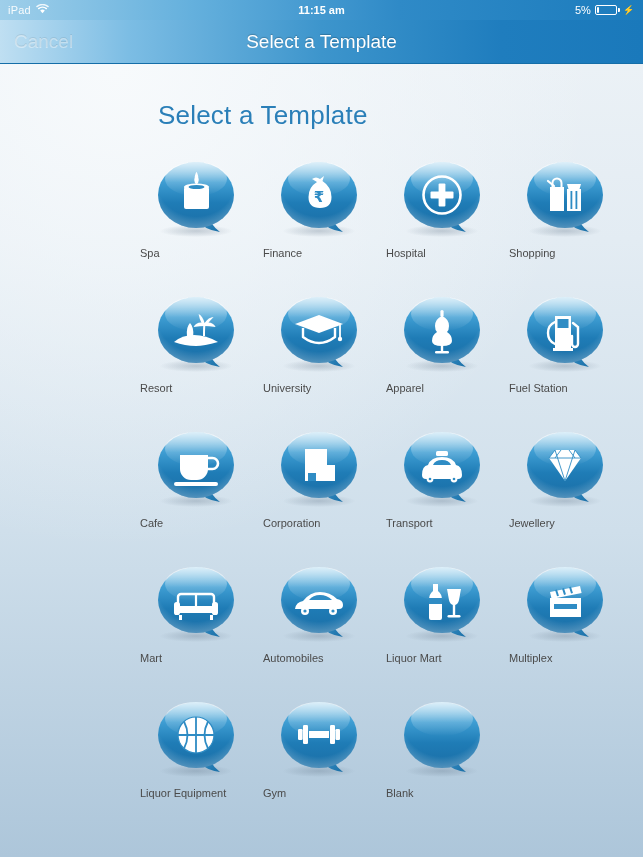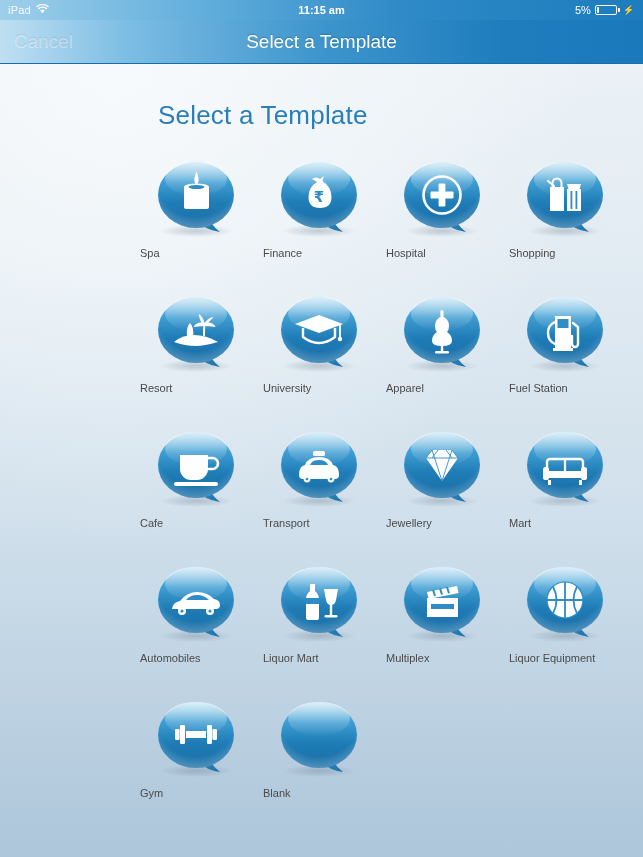--- a/index.html
+++ b/index.html
@@ -322,20 +322,36 @@
       </div>
       <div class="template-item">
         <div class="bubble-wrap">
   <svg class="bubble" viewBox="0 0 80 82">
     <path d="M52 56 q2 12 12 19 q-16 -2 -24 -13 Z" fill="url(#tailGrad)"></path>
     <ellipse cx="40" cy="38" rx="38" ry="33" fill="url(#bubGrad)"></ellipse>
     <ellipse cx="40" cy="38" rx="38" ry="33" fill="url(#rimGrad)"></ellipse>
     <ellipse cx="40" cy="22" rx="31" ry="17" fill="url(#glossGrad)"></ellipse>
   </svg>
           <svg class="glyph" viewBox="0 0 80 82">
+            <rect x="26" y="22" width="22" height="32" fill="#ffffff"></rect>
+    <rect x="44" y="38" width="12" height="16" fill="#ffffff"></rect>
+    <rect x="29" y="46" width="8" height="8" fill="#2f8cc4"></rect>
+          </svg>
+        </div>
+        <div class="tpl-label">Corporation</div>
+      </div>
+      <div class="template-item">
+        <div class="bubble-wrap">
+  <svg class="bubble" viewBox="0 0 80 82">
+    <path d="M52 56 q2 12 12 19 q-16 -2 -24 -13 Z" fill="url(#tailGrad)"></path>
+    <ellipse cx="40" cy="38" rx="38" ry="33" fill="url(#bubGrad)"></ellipse>
+    <ellipse cx="40" cy="38" rx="38" ry="33" fill="url(#rimGrad)"></ellipse>
+    <ellipse cx="40" cy="22" rx="31" ry="17" fill="url(#glossGrad)"></ellipse>
+  </svg>
+          <svg class="glyph" viewBox="0 0 80 82">
             <path d="M20 48 q0 -9 6 -10 q3 -8 14 -8 q11 0 14 8 q6 1 6 10 q0 4 -4 4 h-32 q-4 0 -4 -4 Z" fill="#ffffff"></path>
     <path d="M31 38 q2 -5 9 -5 q7 0 9 5 Z" fill="#2f8cc4"></path>
     <rect x="34" y="24" width="12" height="5" rx="1.6" fill="#ffffff"></rect>
     <circle cx="28" cy="52" r="3.4" fill="#ffffff"></circle>
     <circle cx="52" cy="52" r="3.4" fill="#ffffff"></circle>
     <circle cx="28" cy="52" r="1.3" fill="#2f8cc4"></circle>
     <circle cx="52" cy="52" r="1.3" fill="#2f8cc4"></circle>
           </svg>
         </div>
         <div class="tpl-label">Transport</div>

